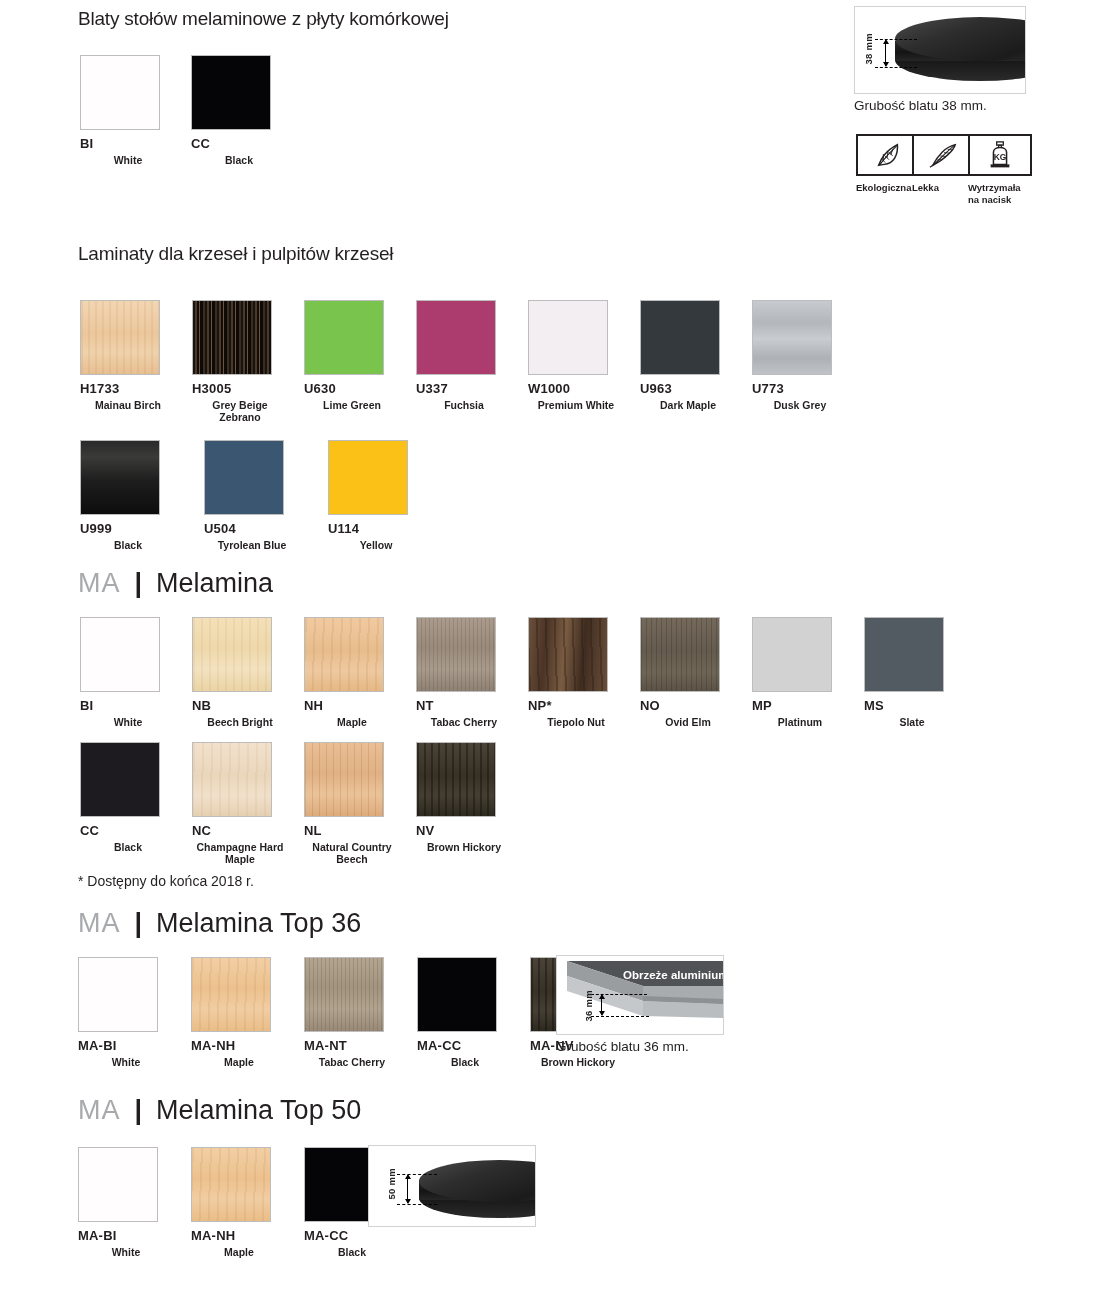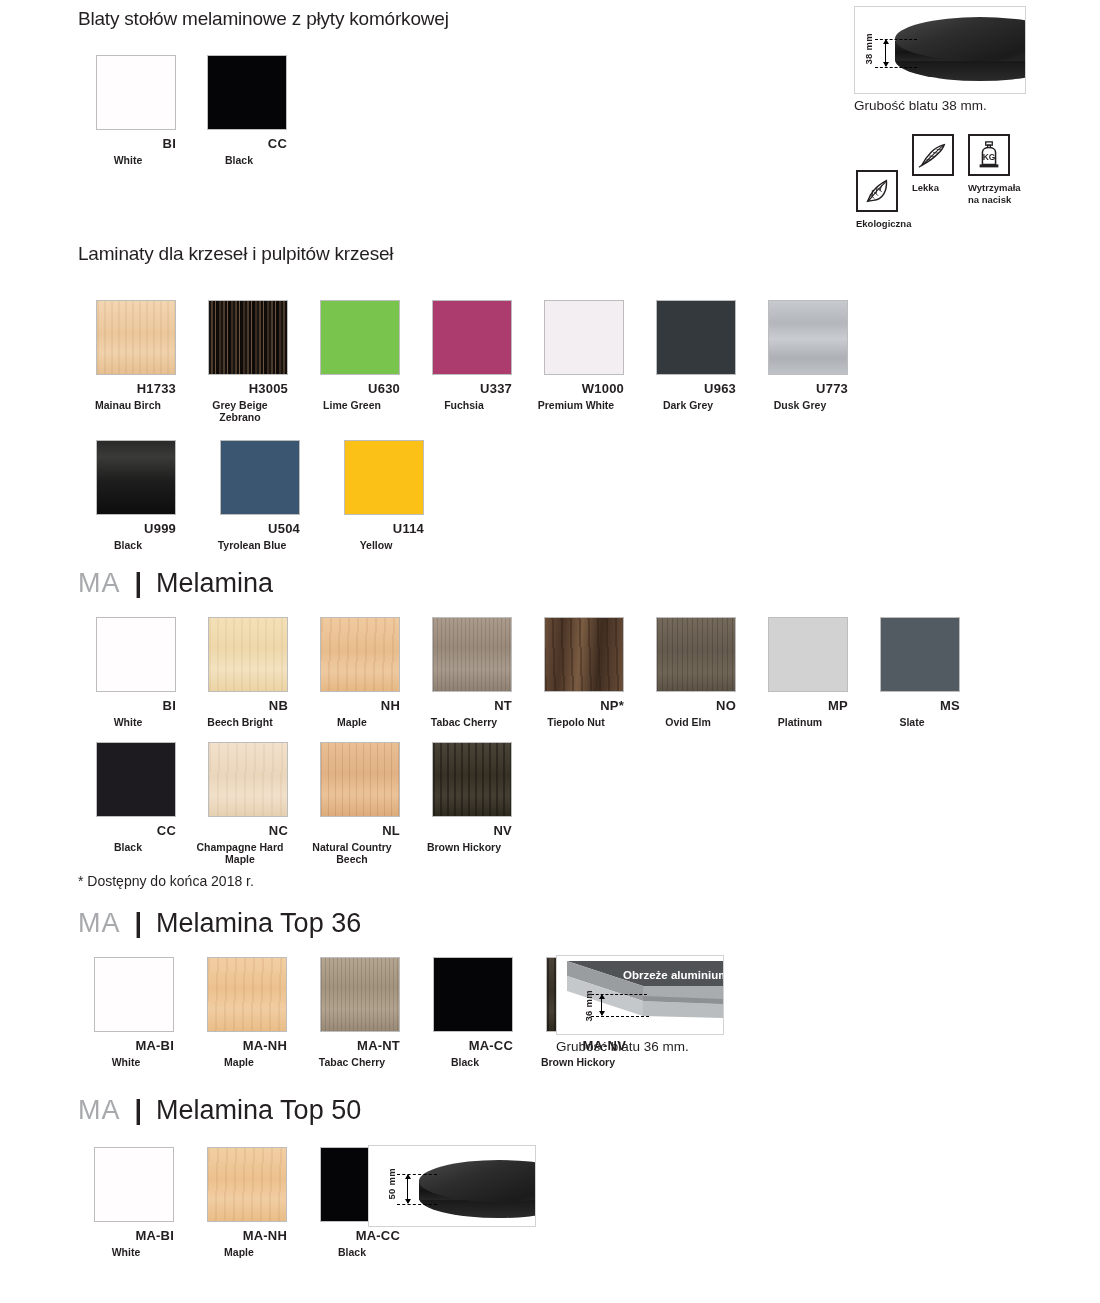--- a/index.html
+++ b/index.html
@@ -45,21 +45,21 @@
     font-weight: 600;
     margin-right: 14px;
   }
   .h-sec .nm { color: #231f20; }
 
   
   .swatch-row { position: absolute; display: flex; }
   .swatch {
     display: flex;
     flex-direction: column;
-    align-items: flex-end;
+    align-items: flex-start;
   }
   .chip {
     width: 80px; height: 75px;
     border: 1px solid #bdbdbd;
     position: relative;
     overflow: hidden;
   }
   .chip.nob { border-color: rgba(0,0,0,0.25); }
   .code {
     font-size: 13px;
@@ -166,21 +166,21 @@
   }
 
   
   .prop {
     position: absolute;
     display: flex;
     flex-direction: column;
     align-items: flex-start;
   }
   .prop-box {
-    width: 42px; height: 42px;
+    width: 64px; height: 42px;
     border: 2px solid #231f20;
     background: #fff;
     display: flex; align-items: center; justify-content: center;
   }
   .prop-cap {
     margin-top: 6px;
     font-size: 9.5px;
     font-weight: 700;
     color: #231f20;
     line-height: 1.3;
@@ -306,21 +306,21 @@
       <div class="disc-fill" style="left:0; top:24px; width:170px; height:20px;"></div>
       <div class="disc-top" style="left:0; top:0px; width:170px; height:44px;"></div>
     </div>
     <div class="dash-h" style="left:20px; top:32px; width:42px;"></div>
     <div class="dash-h" style="left:20px; top:60px; width:42px;"></div>
     <div class="dim-arrow" style="left:30px; top:33px; height:26px;"></div>
     <div class="dim-label" style="left:8px; top:26px;">38 mm</div>
   </div>
   <div class="cap" style="left:854px; top:98px;">Grubość blatu 38 mm.</div>
 
-  <div class="prop" style="left:856px; top:134px;margin-top:36px;">
+  <div class="prop" style="left:856px; top:134px;">
     <div class="prop-box">
       <svg width="30" height="30" viewBox="0 0 32 32" aria-hidden="true">
         <path d="M6 27 C9 19 13 12 26 5 C27 16 22 25 12 26 C10 26.3 8 26.6 6 27 Z" fill="none" stroke="#231f20" stroke-width="1.6"></path>
         <path d="M7 26.5 C12 20 18 13 25 6.5" fill="none" stroke="#231f20" stroke-width="1.3"></path>
         <path d="M11 22 L11 15 M15 19 L16 12 M19 16 L21 10 M13 24 L9 20 M17 21 L13 17 M21 17 L17 13" fill="none" stroke="#231f20" stroke-width="1"></path>
       </svg>
     </div>
     <div class="prop-cap">Ekologiczna</div>
   </div>
 
@@ -387,21 +387,21 @@
           <span class="tx t-premwhite"></span>
         </div>
       <div class="code">W1000</div>
       <div class="desc">Premium White</div>
     </div>
     <div class="swatch">
       <div class="chip">
           <span class="tx t-darkgrey"></span>
         </div>
       <div class="code">U963</div>
-      <div class="desc">Dark Grey</div>
+      <div class="desc">Dark Maple</div>
     </div>
     <div class="swatch">
       <div class="chip">
           <span class="tx t-duskgrey"></span>
         </div>
       <div class="code">U773</div>
       <div class="desc">Dusk Grey</div>
     </div>
   </div>
 

